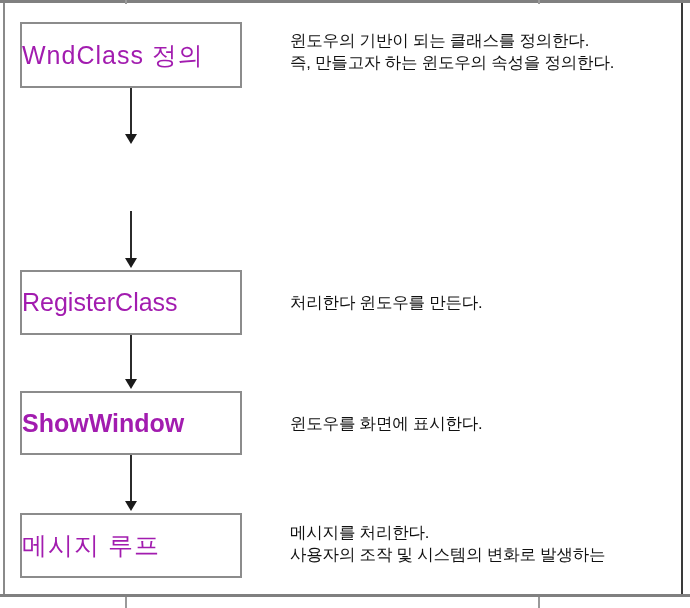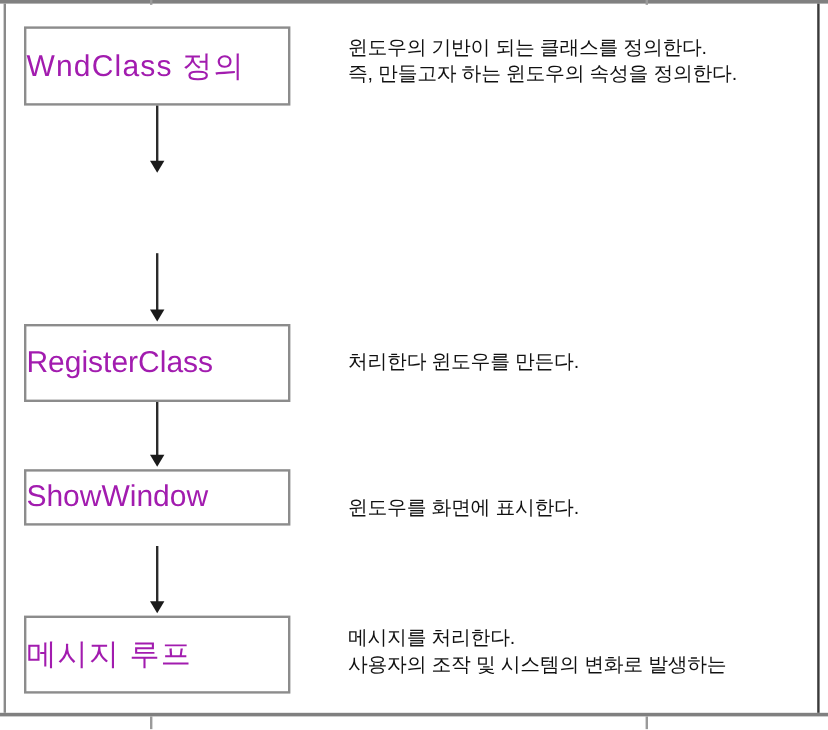--- a/index.html
+++ b/index.html
@@ -77,21 +77,21 @@
     white-space: nowrap;
   }
   .node-label.korean {
     font-size: 25px;
     letter-spacing: 1px;
   }
 
   .node-1 { top: 22px;  height: 66px; }
   .node-2 { top: 146px; height: 65px; }
   .node-3 { top: 270px; height: 65px; }
-  .node-4 { top: 391px; height: 47px; }
+  .node-4 { top: 391px; height: 64px; font-weight: bold; }
   .node-5 { top: 513px; height: 65px; }
 
   
   .connector {
     position: absolute;
     left: 130px;
     width: 2px;
     background: #2b2b2b;
   }
   .arrowhead {

